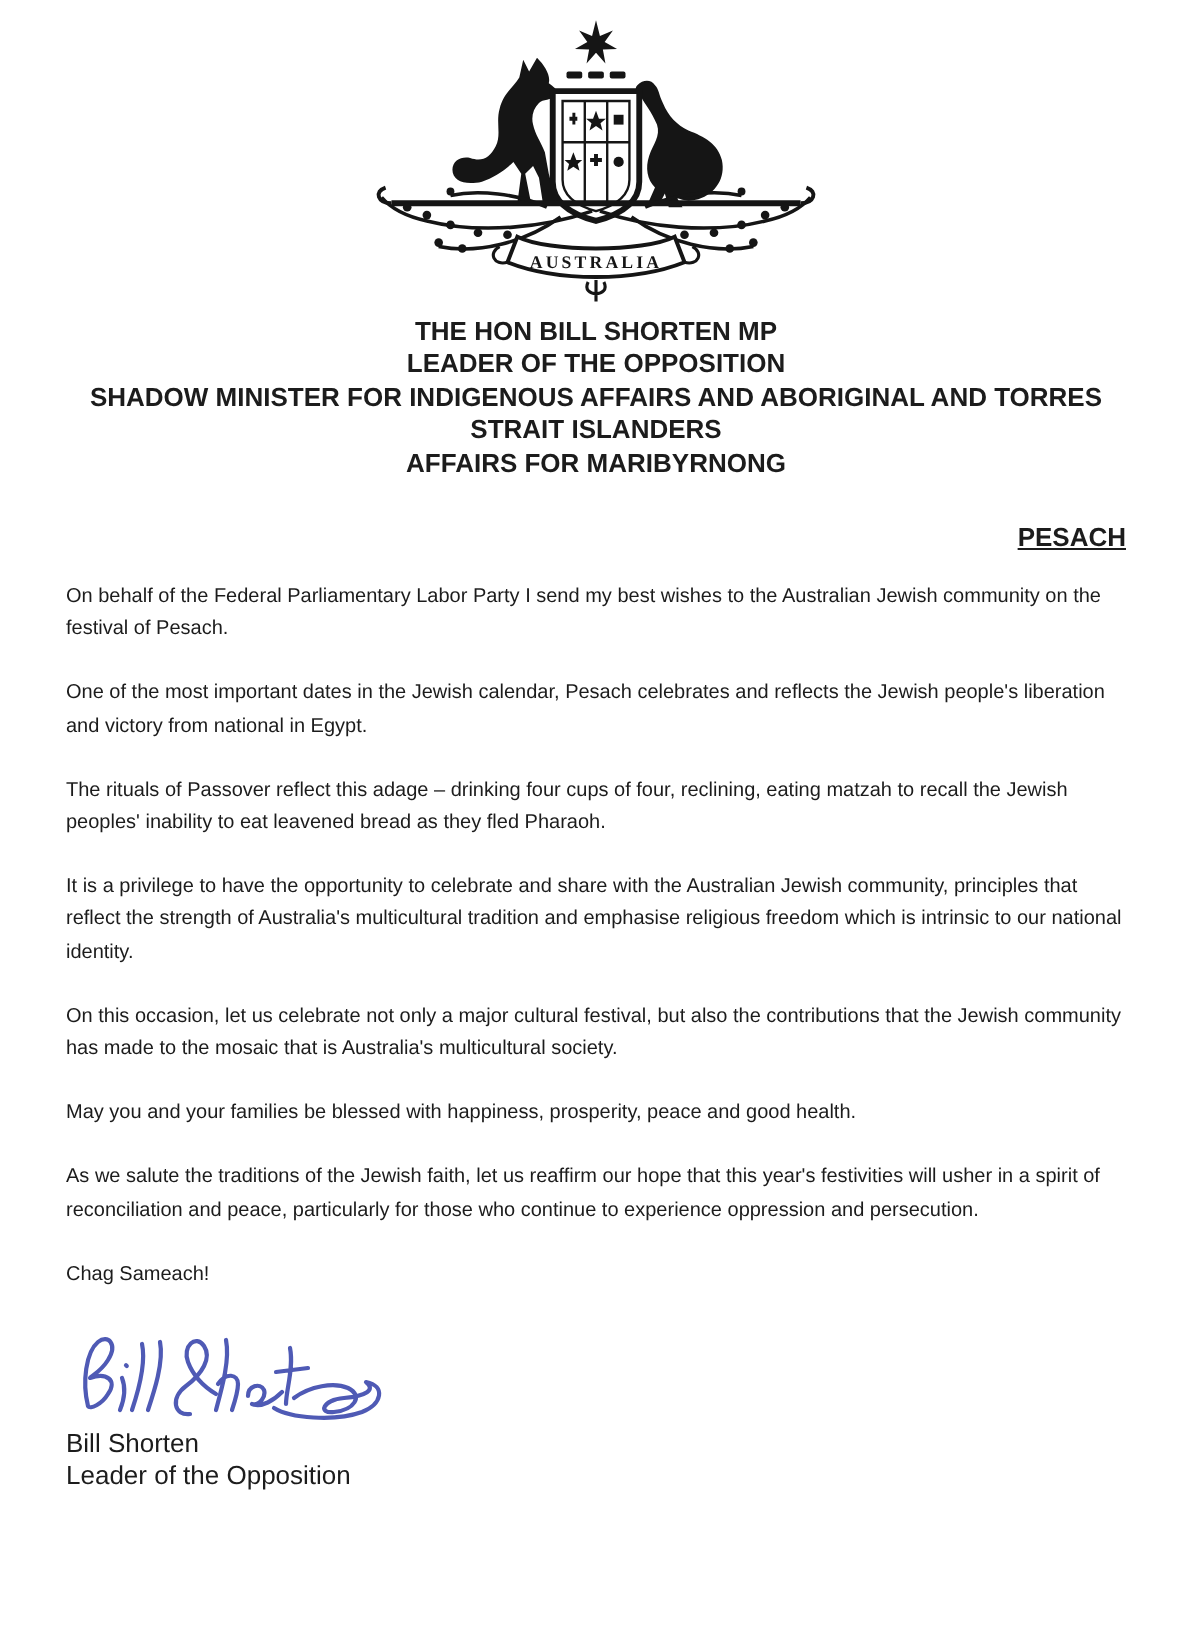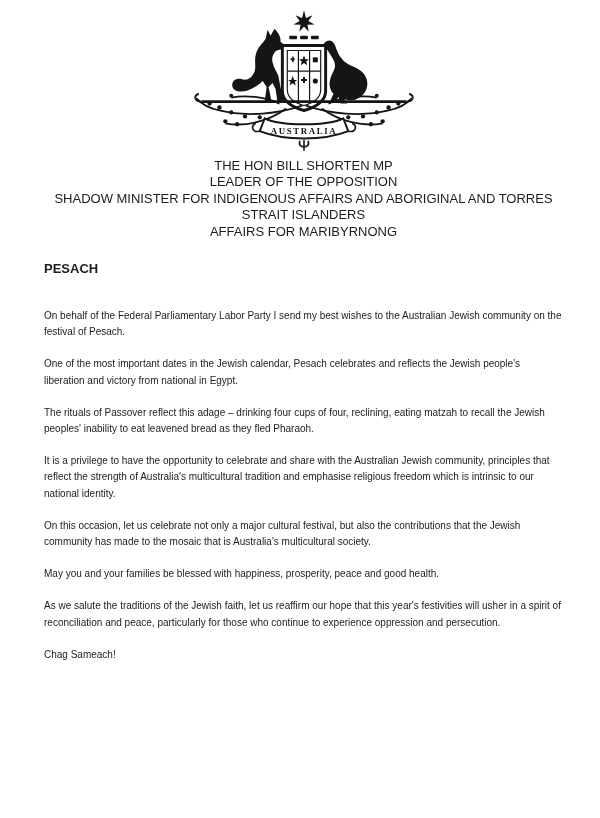--- a/index.html
+++ b/index.html
@@ -5,28 +5,28 @@
   :root{
     --text:#1c1c1c; --background:#ffffff; --signature-ink:#4f5ab5; --crest:#151515;
   }
   html,body{margin:0;padding:0}
   body{
     width:600px;height:818px;overflow:hidden;
     background:var(--background);color:var(--text);
     font-family:"Liberation Sans", sans-serif;
     -webkit-font-smoothing:antialiased;
   }
-  .page{padding:6px 37px 0 44px;box-sizing:border-box;width:600px;height:818px}
+  .page{padding:6px 37px 0 33px;box-sizing:border-box;width:600px;height:818px}
   .crest-wrap{text-align:center;line-height:0;margin:0 0 2px 0}
   .crest-fill{fill:var(--crest)}
   .crest-stroke{stroke:var(--crest);fill:none}
   .crest-white{fill:#ffffff;stroke:var(--crest)}
   .scroll-text{fill:var(--crest);font-family:"Liberation Serif", serif;font-weight:bold;font-size:9px;letter-spacing:1.6px}
-  .letterhead{font-weight:400;font-size:13px;line-height:16.4px;text-align:center;margin-top:4px}
-  .title{font-weight:700;font-size:13px;text-align:left;margin:21px 0 32px 0}
+  .letterhead{font-weight:700;font-size:13px;line-height:16.4px;text-align:center;margin-top:4px}
+  .title{font-weight:700;font-size:13px;text-align:right;text-decoration:underline;margin:21px 0 15px 0}
   .body p{font-size:10px;line-height:16.2px;margin:0 0 16px 0}
   .closing{font-size:13px;line-height:16.2px;margin:0 0 8px 0}
   .sig-svg{display:block;margin:0 0 2px 0}
   .sig-path{stroke:var(--signature-ink);fill:none;stroke-width:2.1;stroke-linecap:round;stroke-linejoin:round}
   .sig-name,.sig-role{font-size:13px;line-height:16.2px}
 </style>
 </head>
 <body>
 
 <div class="page">
@@ -123,14 +123,39 @@
     <p>On behalf of the Federal Parliamentary Labor Party I send my best wishes to the Australian Jewish community on the festival of Pesach.</p>
     <p>One of the most important dates in the Jewish calendar, Pesach celebrates and reflects the Jewish people's liberation and victory from national in Egypt.</p>
     <p>The rituals of Passover reflect this adage – drinking four cups of four, reclining, eating matzah to recall the Jewish peoples' inability to eat leavened bread as they fled Pharaoh.</p>
     <p>It is a privilege to have the opportunity to celebrate and share with the Australian Jewish community, principles that reflect the strength of Australia's multicultural tradition and emphasise religious freedom which is intrinsic to our national identity.</p>
     <p>On this occasion, let us celebrate not only a major cultural festival, but also the contributions that the Jewish community has made to the mosaic that is Australia's multicultural society.</p>
     <p>May you and your families be blessed with happiness, prosperity, peace and good health.</p>
     <p>As we salute the traditions of the Jewish faith, let us reaffirm our hope that this year's festivities will usher in a spirit of reconciliation and peace, particularly for those who continue to experience oppression and persecution.</p>
     <p class="closing">Chag Sameach!</p>
   </div>
 
+  <div class="sig-block">
+    <svg class="sig-svg" width="170" height="50" viewBox="0 0 170 50">
+      <g>
+
+        <path class="sig-path" d="M11 41 C8 29 10 14 16 9 C21 5 26 10 21 18 C18 23 13 26 12 27 C20 24 26 28 21 35 C18 40 12 43 11 41"></path>
+
+        <path class="sig-path" d="M28 27 C30 32 29 38 27 43"></path>
+        <path class="sig-path" d="M30 20.6 L30.4 21"></path>
+
+        <path class="sig-path" d="M38 10 C40 19 36 34 33 43"></path>
+        <path class="sig-path" d="M47 9 C49 19 44 34 41 43"></path>
+
+        <path class="sig-path" d="M62 45 C54 46 52 37 60 31 C68 25 73 17 69 11 C65 5 58 11 61 19 C64 27 70 32 75 35"></path>
+
+        <path class="sig-path" d="M80 8 C82 18 78 32 75 43 M76 30 C80 24 86 25 86 30 C86 34 84 40 83 43"></path>
+
+        <path class="sig-path" d="M91 36 C91 31 97 29 99 33 C100 36 97 41 93 40 C98 42 104 38 108 34"></path>
+        <path class="sig-path" d="M112 12 C114 22 110 33 110 40 M105 24 L121 22"></path>
+
+        <path class="sig-path" d="M114 37 C122 31 134 29 141 32 C149 36 144 43 134 44 C126 45 128 38 139 37 C150 36 155 33 150 29 C160 31 158 40 148 44 C134 49 112 47 104 42"></path>
+      </g>
+    </svg>
+    <div class="sig-name">Bill Shorten</div>
+    <div class="sig-role">Leader of the Opposition</div>
+  </div>
 
 </div>
 
 </body></html>

